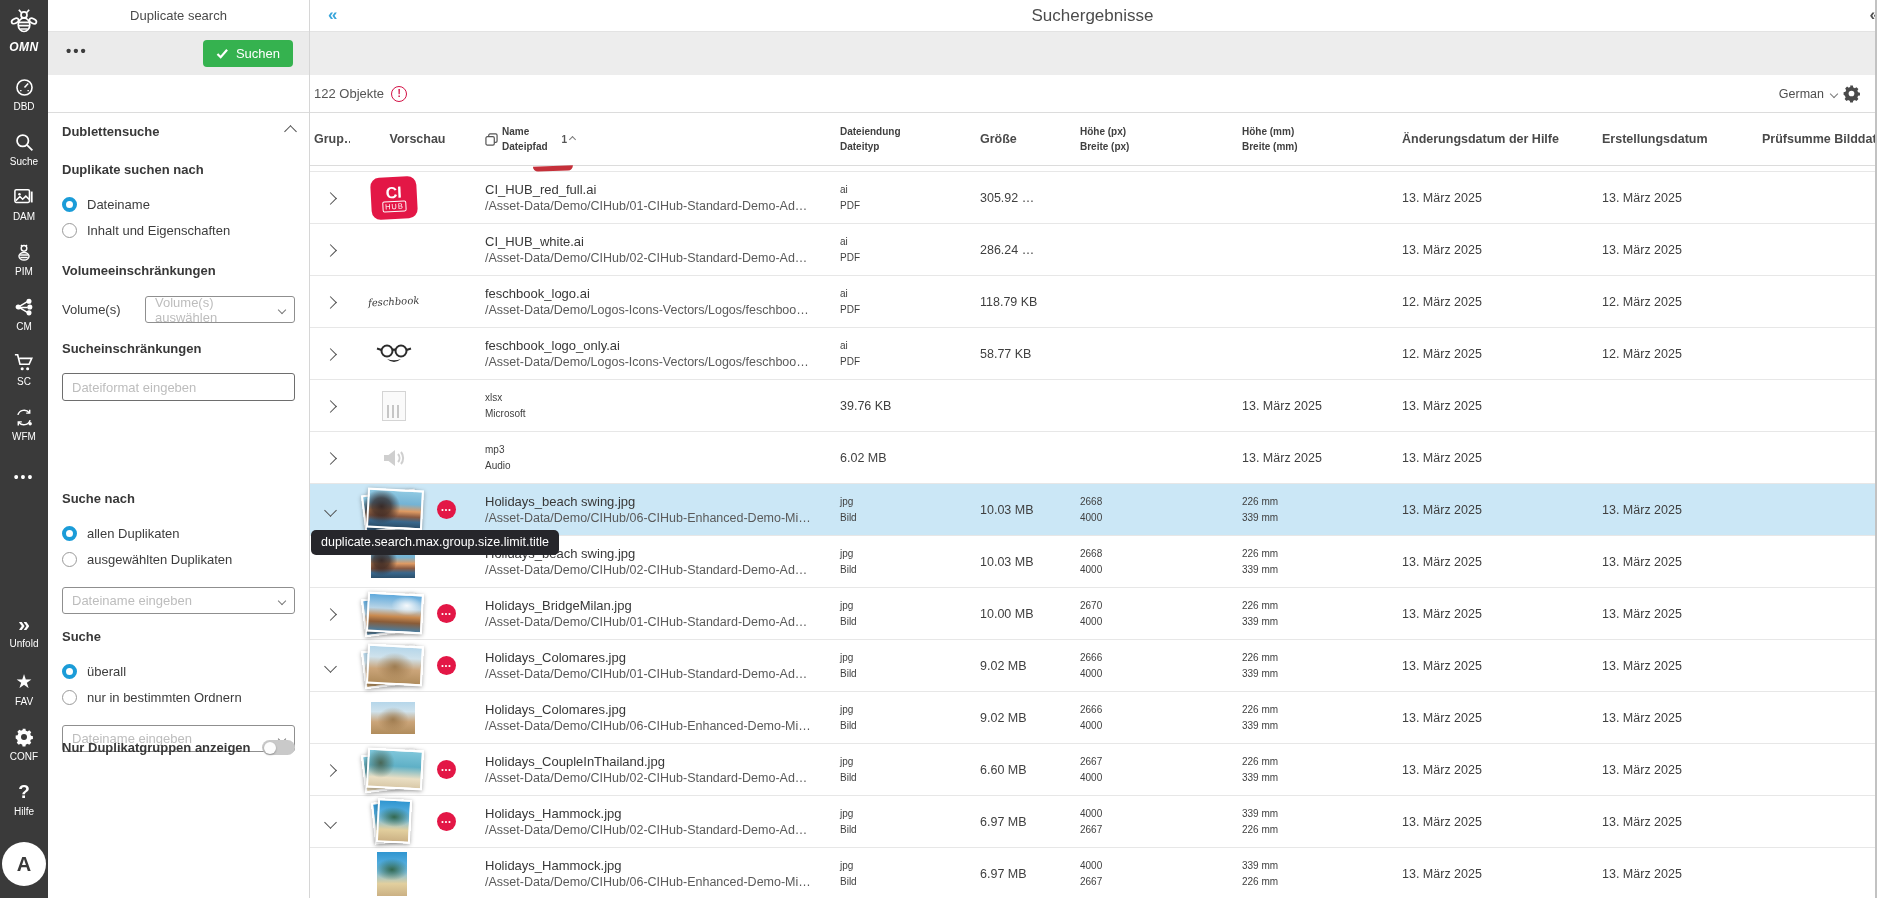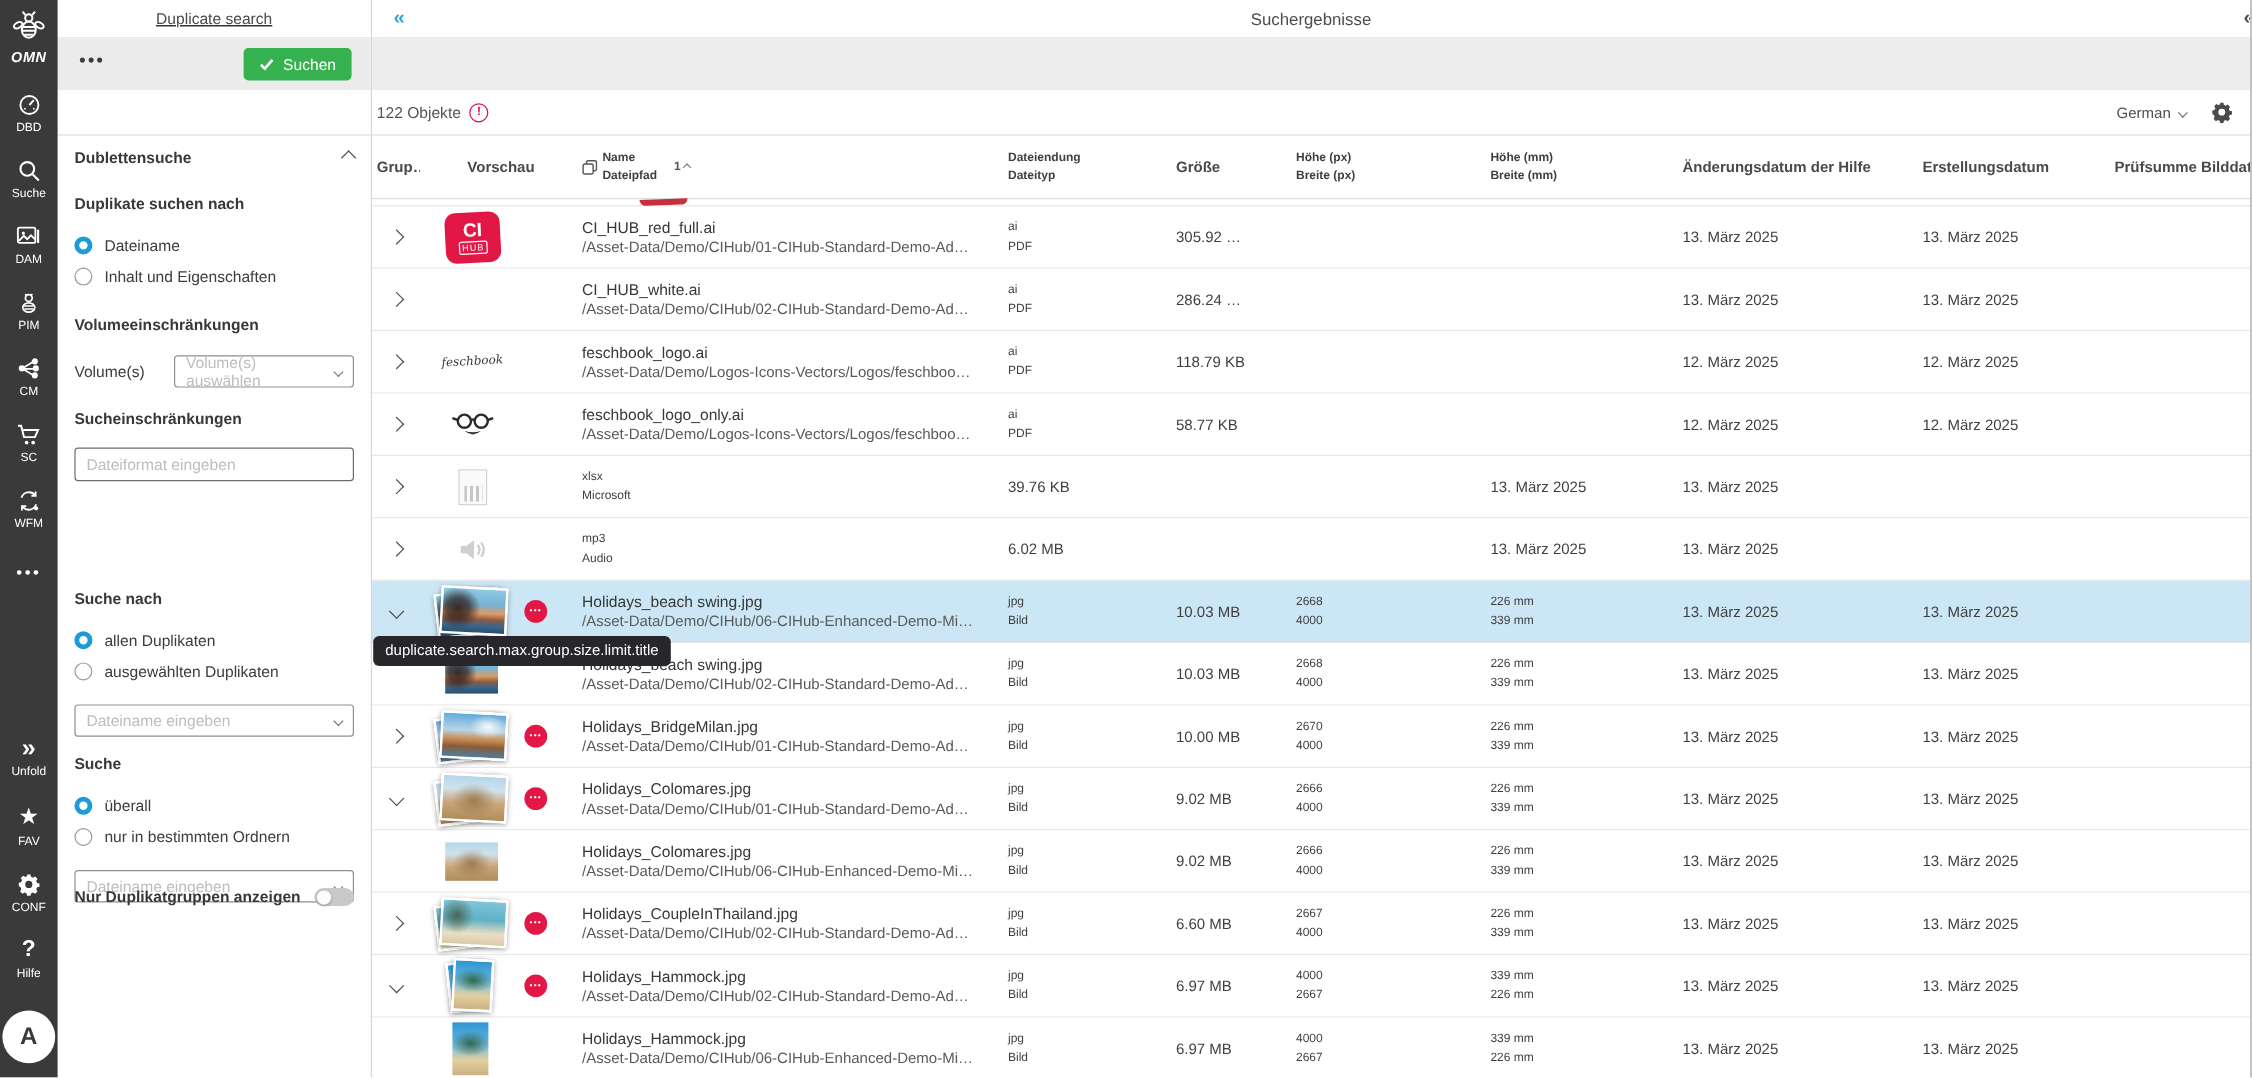--- a/index.html
+++ b/index.html
@@ -14,21 +14,21 @@
   .ritem { position:absolute; left:0; width:48px; text-align:center; color:#fff; cursor:pointer; }
   .ritem .ic { height:22px; display:flex; align-items:center; justify-content:center; }
   .ritem .lbl { font-size:10px; margin-top:3px; }
   .glyph { color:#fff; font-size:18px; line-height:20px; }
   .avatar { position:absolute; left:2px; top:842px; width:44px; height:44px; border-radius:50%;
     background:#fff; color:#3a3a3a; font-size:20px; font-weight:bold;
     display:flex; align-items:center; justify-content:center; cursor:pointer; }
 
   
   .panel { position:relative; width:262px; height:898px; background:#fff; flex:none;
-    border-right:1px solid #d6d6d6; z-index:4;text-decoration:underline; }
+    border-right:1px solid #d6d6d6; z-index:4; }
   .panel-top { height:32px; display:flex; align-items:center; justify-content:center;
     border-bottom:1px solid #e3e3e3; font-size:13px; color:#4a4a4a; }
   .panel-toolbar { height:43px; background:#ebebeb; position:relative; }
   .more-btn { position:absolute; left:18px; top:10px; font-size:15px; font-weight:bold;
     letter-spacing:2px; color:#3d3d3d; cursor:pointer; }
   .search-btn { position:absolute; right:16px; top:8px; height:27px; padding:0 13px;
     background:#35b24f; border:none; border-radius:4px; color:#fff; font-size:13px;
     display:flex; align-items:center; gap:7px; cursor:pointer;
     font-family:"Liberation Sans", sans-serif; }
   .panel-gap { height:38px; border-bottom:1px solid #dcdcdc; }
@@ -54,29 +54,29 @@
     border-radius:50%; background:#fdfdfd; box-shadow:0 1px 2px rgba(0,0,0,.3); }
 
   
   .main { position:relative; flex:1; height:898px; background:#fff; overflow:hidden;
     border-right:2px solid #c2c2c2; }
   .topbar { position:relative; height:32px; border-bottom:1px solid #e3e3e3; overflow:hidden; }
   .dchev { font-size:17px; font-weight:bold; line-height:30px; cursor:pointer; }
   .dchev.blue { color:#38a5da; position:absolute; left:18px; top:0; }
   .dchev.gray { color:#4f4f4f; position:absolute; right:-4px; top:0; }
   .tb-title { position:absolute; left:0; right:0; top:0; line-height:32px; text-align:center;
-    font-size:14px; color:#4c4c4c; }
+    font-size:17px; color:#4c4c4c; }
   .band { height:43px; background:#ededed; }
   .count-row { height:38px; display:flex; align-items:center; padding:0 14px 0 4px;
     border-bottom:1px solid #dcdcdc; }
   .count { font-size:13px; color:#555; }
   .warn { width:16px; height:16px; border:1.6px solid #d31145; border-radius:50%;
     color:#d31145; font-size:10px; font-weight:bold; display:inline-flex; align-items:center;
     justify-content:center; margin-left:7px; }
-  .lang-group { margin-left:auto; display:flex; align-items:center; gap:20px; }
+  .lang-group { margin-left:auto; display:flex; align-items:center; gap:5px; }
   .lang { font-size:12.5px; color:#4f4f4f; display:flex; align-items:center; gap:7px; cursor:pointer; }
 
   .grid { display:grid;
     grid-template-columns:40px 135px 355px 140px 100px 162px 160px 200px 160px minmax(0,1fr); }
   .thead { height:53px; align-items:center; border-bottom:1px solid #dcdcdc;
     font-size:12.5px; font-weight:bold; color:#4a4a4a; }
   .thead .two > div { line-height:15px; }
   .th-name { display:flex; align-items:center; gap:4px; cursor:pointer; }
   .sortb { font-size:10px; color:#555; margin-left:10px; display:flex; align-items:center; gap:3px; }
   .th-sum { white-space:nowrap; overflow:hidden; }

